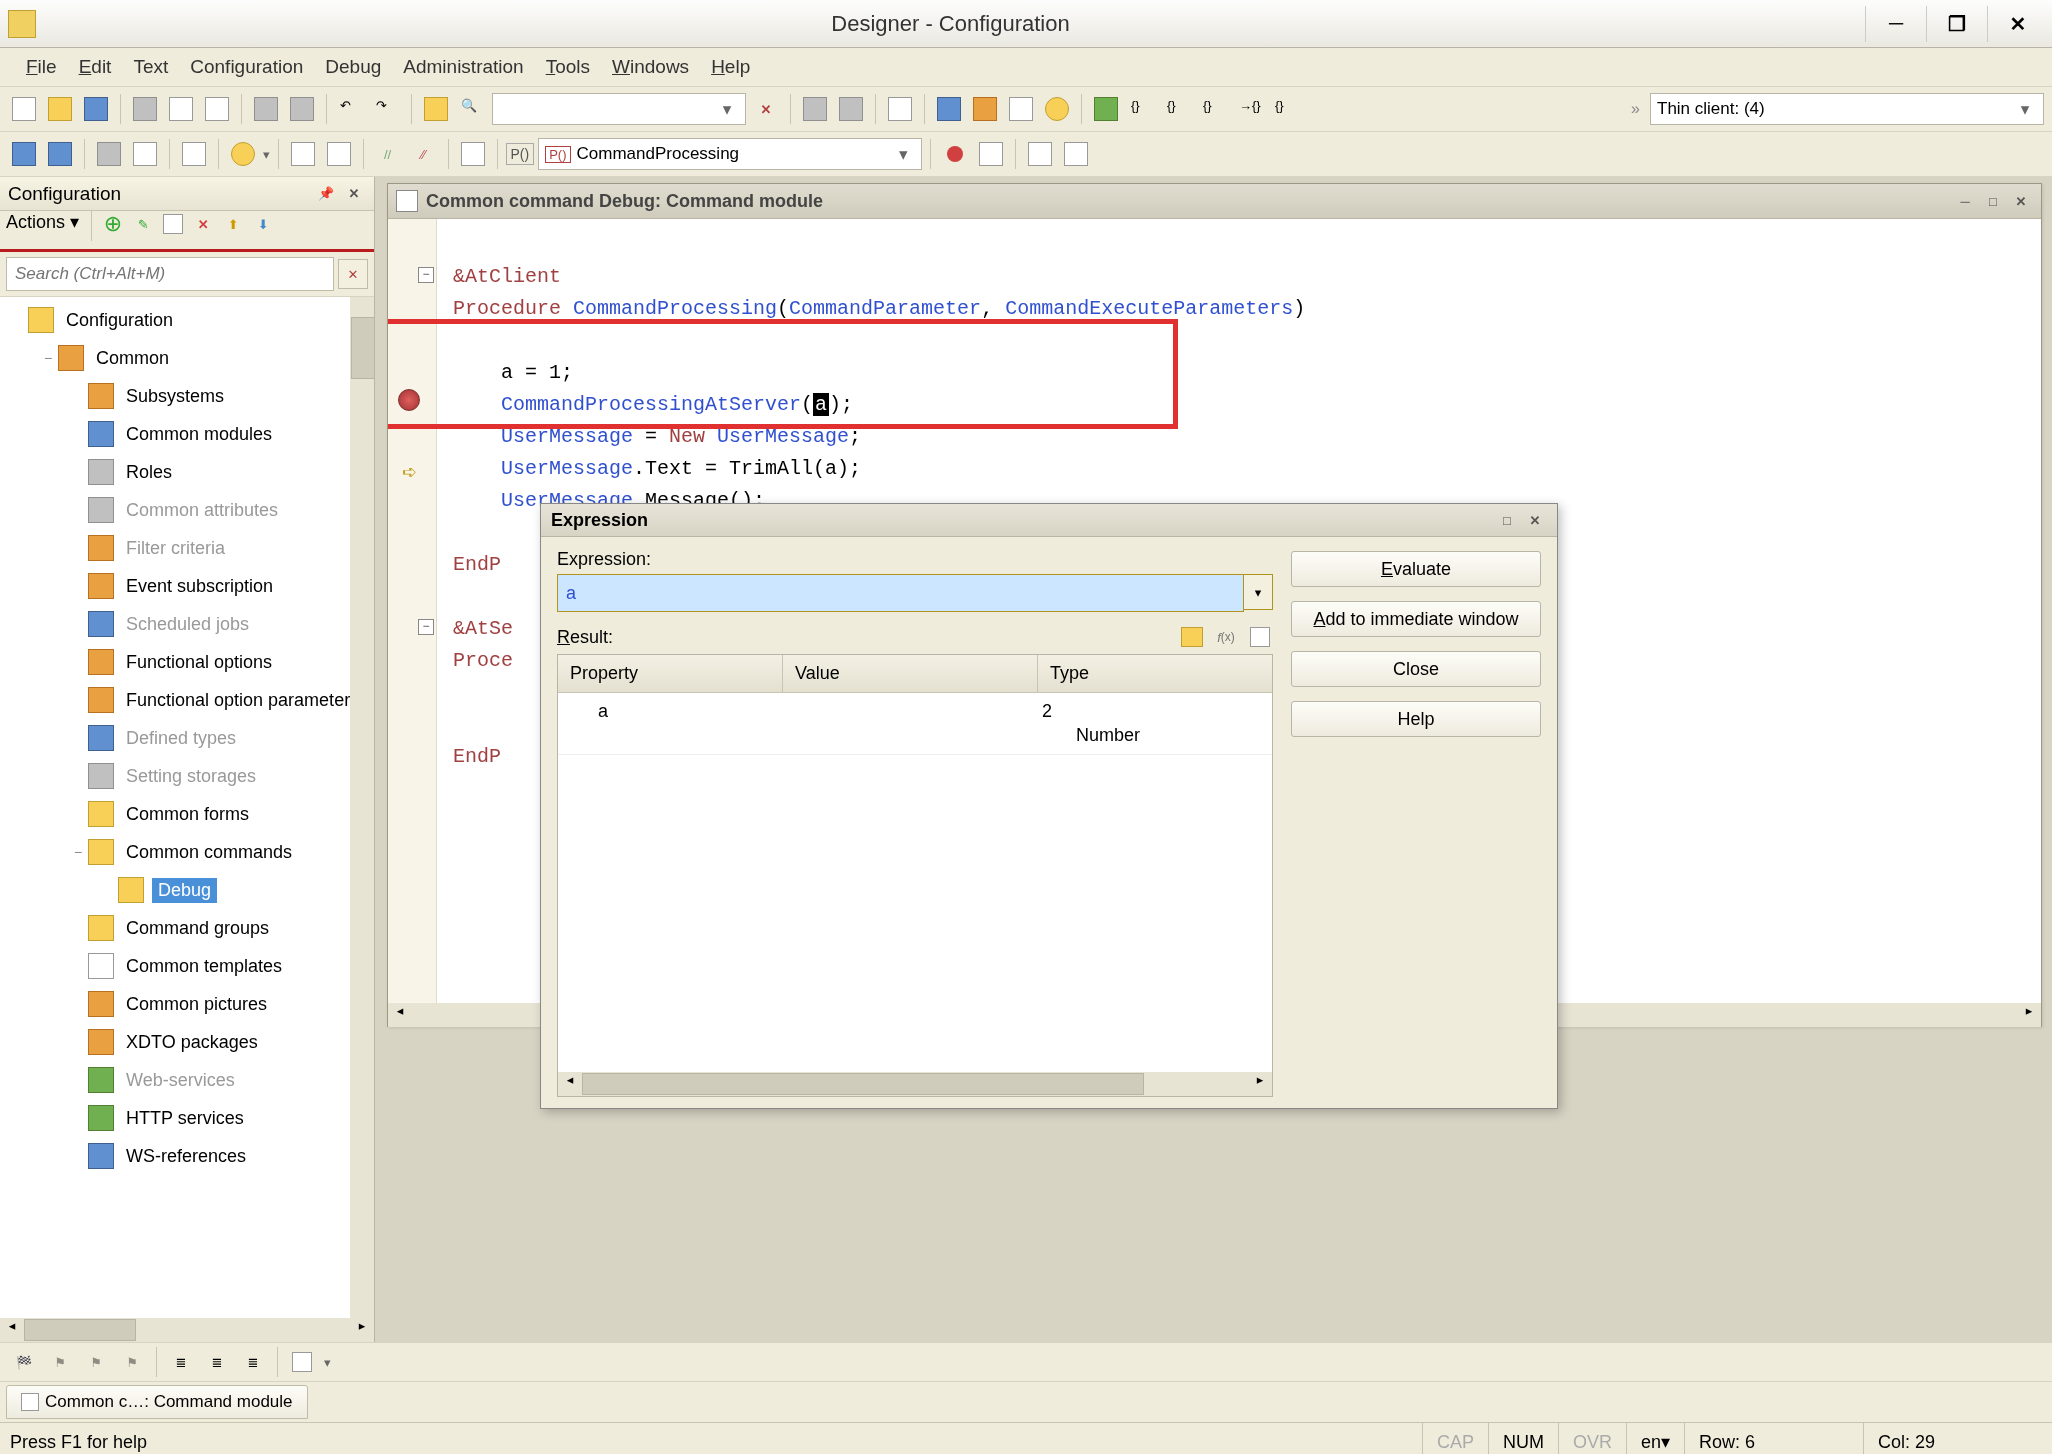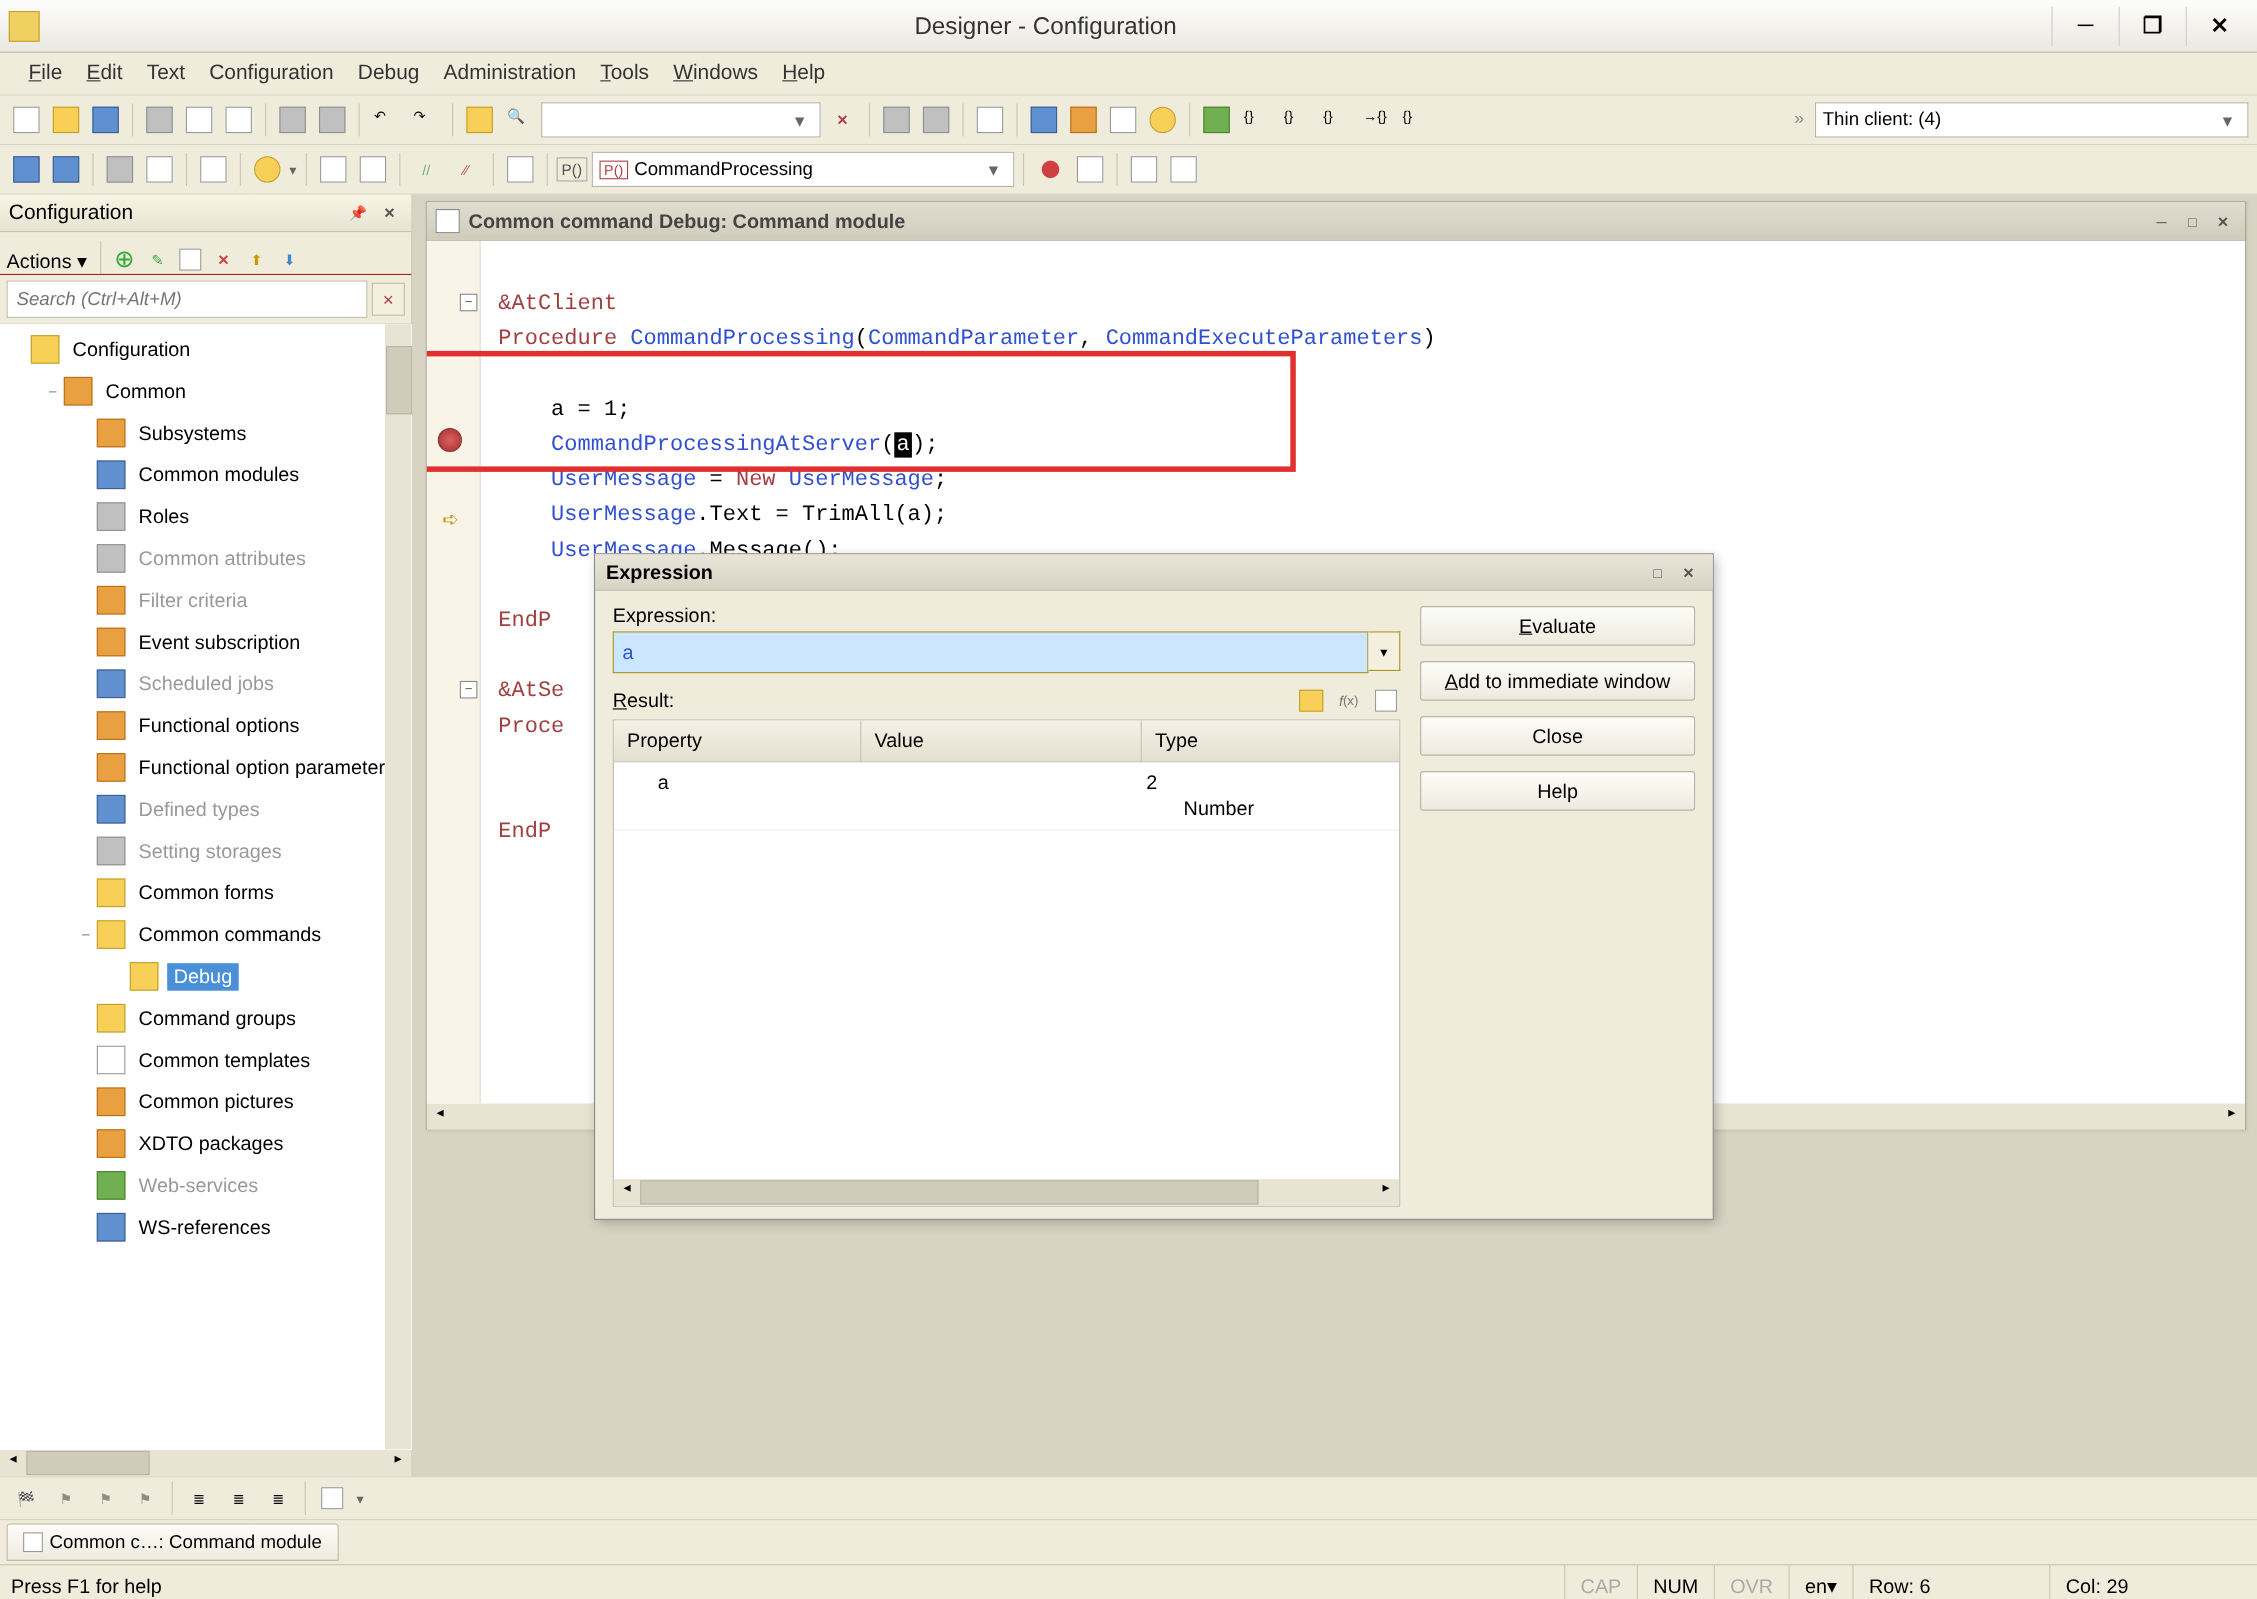--- a/index.html
+++ b/index.html
@@ -18,21 +18,21 @@
 .tsep{width:1px;height:30px;background:#c8c4b4;margin:0 4px}
 .icon{width:22px;height:22px;display:inline-block}
 
 .main{display:flex;height:calc(100% - 47px - 38px - 44px - 44px - 38px - 40px - 38px);position:relative}
 
 
 .config-panel{width:374px;background:#f0ecdc;border-right:1px solid #b8b4a8;display:flex;flex-direction:column}
 .config-head{height:33px;background:linear-gradient(#f8f4e4,#e8e4d4);display:flex;align-items:center;padding:0 8px;border-bottom:1px solid #c8c4b4}
 .config-head-title{font-size:19px;flex:1}
 .config-head-btn{width:24px;height:24px;display:flex;align-items:center;justify-content:center;cursor:pointer;margin-left:4px;font-weight:bold;color:#555}
-.config-actions{height:38px;display:flex;align-items:flex-end;padding:0 6px;gap:4px;border-bottom:1px solid #b91c1c}
+.config-actions{height:38px;display:flex;align-items:flex-start;padding:0 6px;gap:4px;border-bottom:3px solid #b91c1c}
 .actions-label{font-size:18px;padding-right:4px}
 .cbtn{width:26px;height:26px;display:flex;align-items:center;justify-content:center;cursor:pointer}
 .search-row{height:36px;display:flex;align-items:center;padding:4px 6px;gap:4px}
 .search-input{flex:1;height:28px;border:1px solid #c0bca8;padding:2px 8px;font-style:italic;color:#7f1d1d;background:#fff;font-size:17px}
 .search-clear{width:28px;height:28px;display:flex;align-items:center;justify-content:center;border:1px solid #c0bca8;background:#f4f0e0;cursor:pointer;color:#b04040}
 .tree{flex:1;overflow:auto;background:#fff;border-top:1px solid #d8d4c4;position:relative}
 .tree-inner{padding:4px 0}
 .tree-row{display:flex;align-items:center;height:38px;padding-left:8px;font-size:18px;cursor:pointer;white-space:nowrap}
 .tree-row.selected .tree-label{background:#4a90d9;color:#fff;padding:2px 6px}
 .tree-toggle{width:20px;display:inline-flex;align-items:center;justify-content:center;color:#888;font-size:14px}
@@ -453,20 +453,26 @@
           </div>
           <div class="tree-row">
             <span class="tree-indent" style="width: 60px;"></span>
             <span class="tree-toggle"></span>
             <span class="tree-icon i-green"></span>
             <span class="tree-label" style="color: rgb(153, 153, 153);">Web-services</span>
           </div>
           <div class="tree-row">
             <span class="tree-indent" style="width: 60px;"></span>
             <span class="tree-toggle"></span>
+            <span class="tree-icon i-green"></span>
+            <span class="tree-label">HTTP services</span>
+          </div>
+          <div class="tree-row">
+            <span class="tree-indent" style="width: 60px;"></span>
+            <span class="tree-toggle"></span>
             <span class="tree-icon i-blue"></span>
             <span class="tree-label">WS-references</span>
           </div>
         </div>
       <div class="scroll-v">
         <div class="scroll-thumb" style="position:absolute;top:20px;width:22px;height:60px;left:1px"></div>
       </div>
     </div>
     <div class="scroll-h">
       <div style="width:24px;text-align:center">◂</div>

